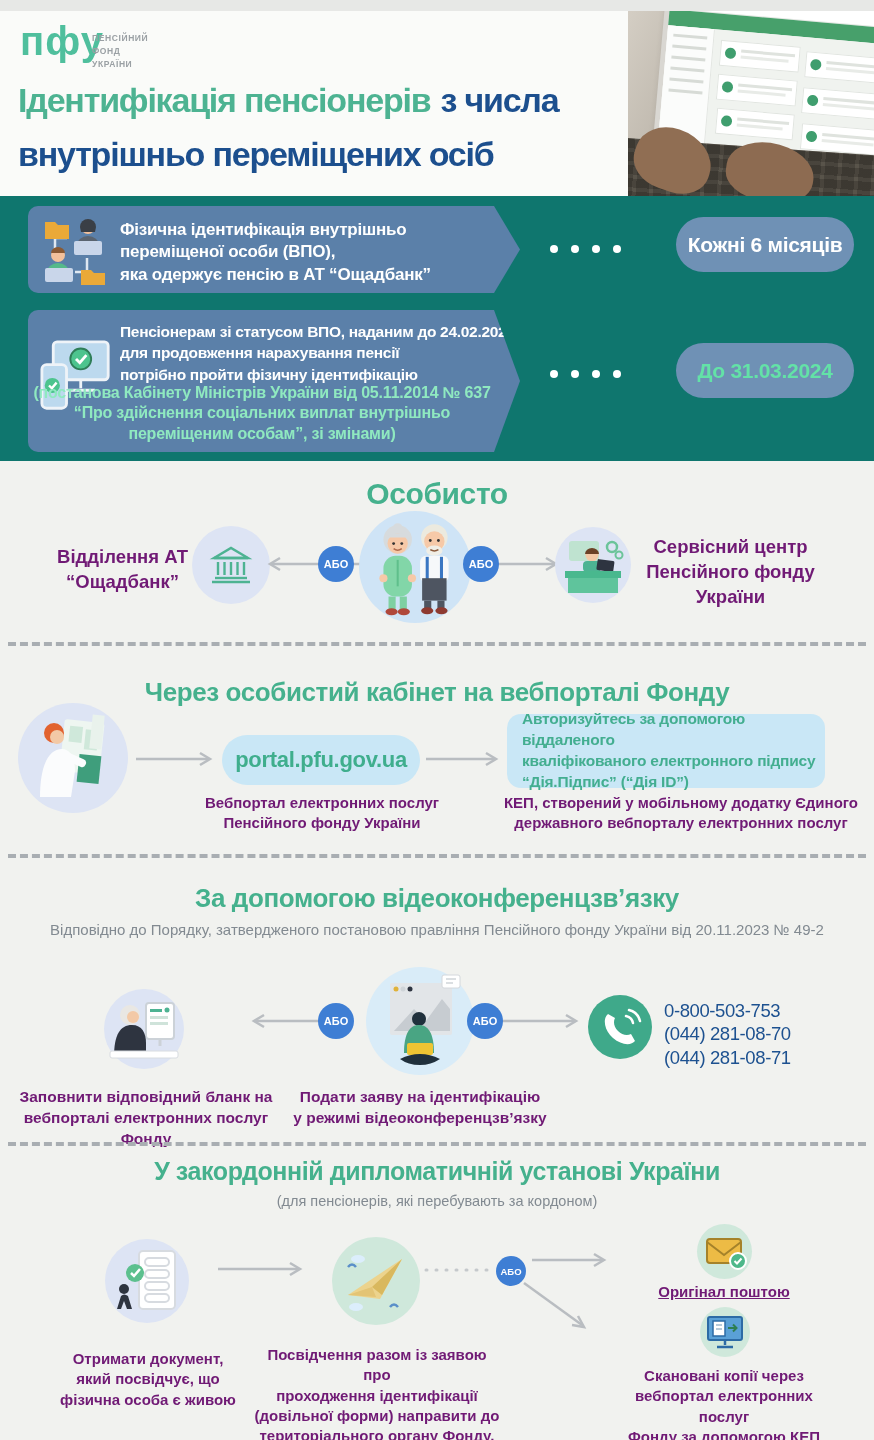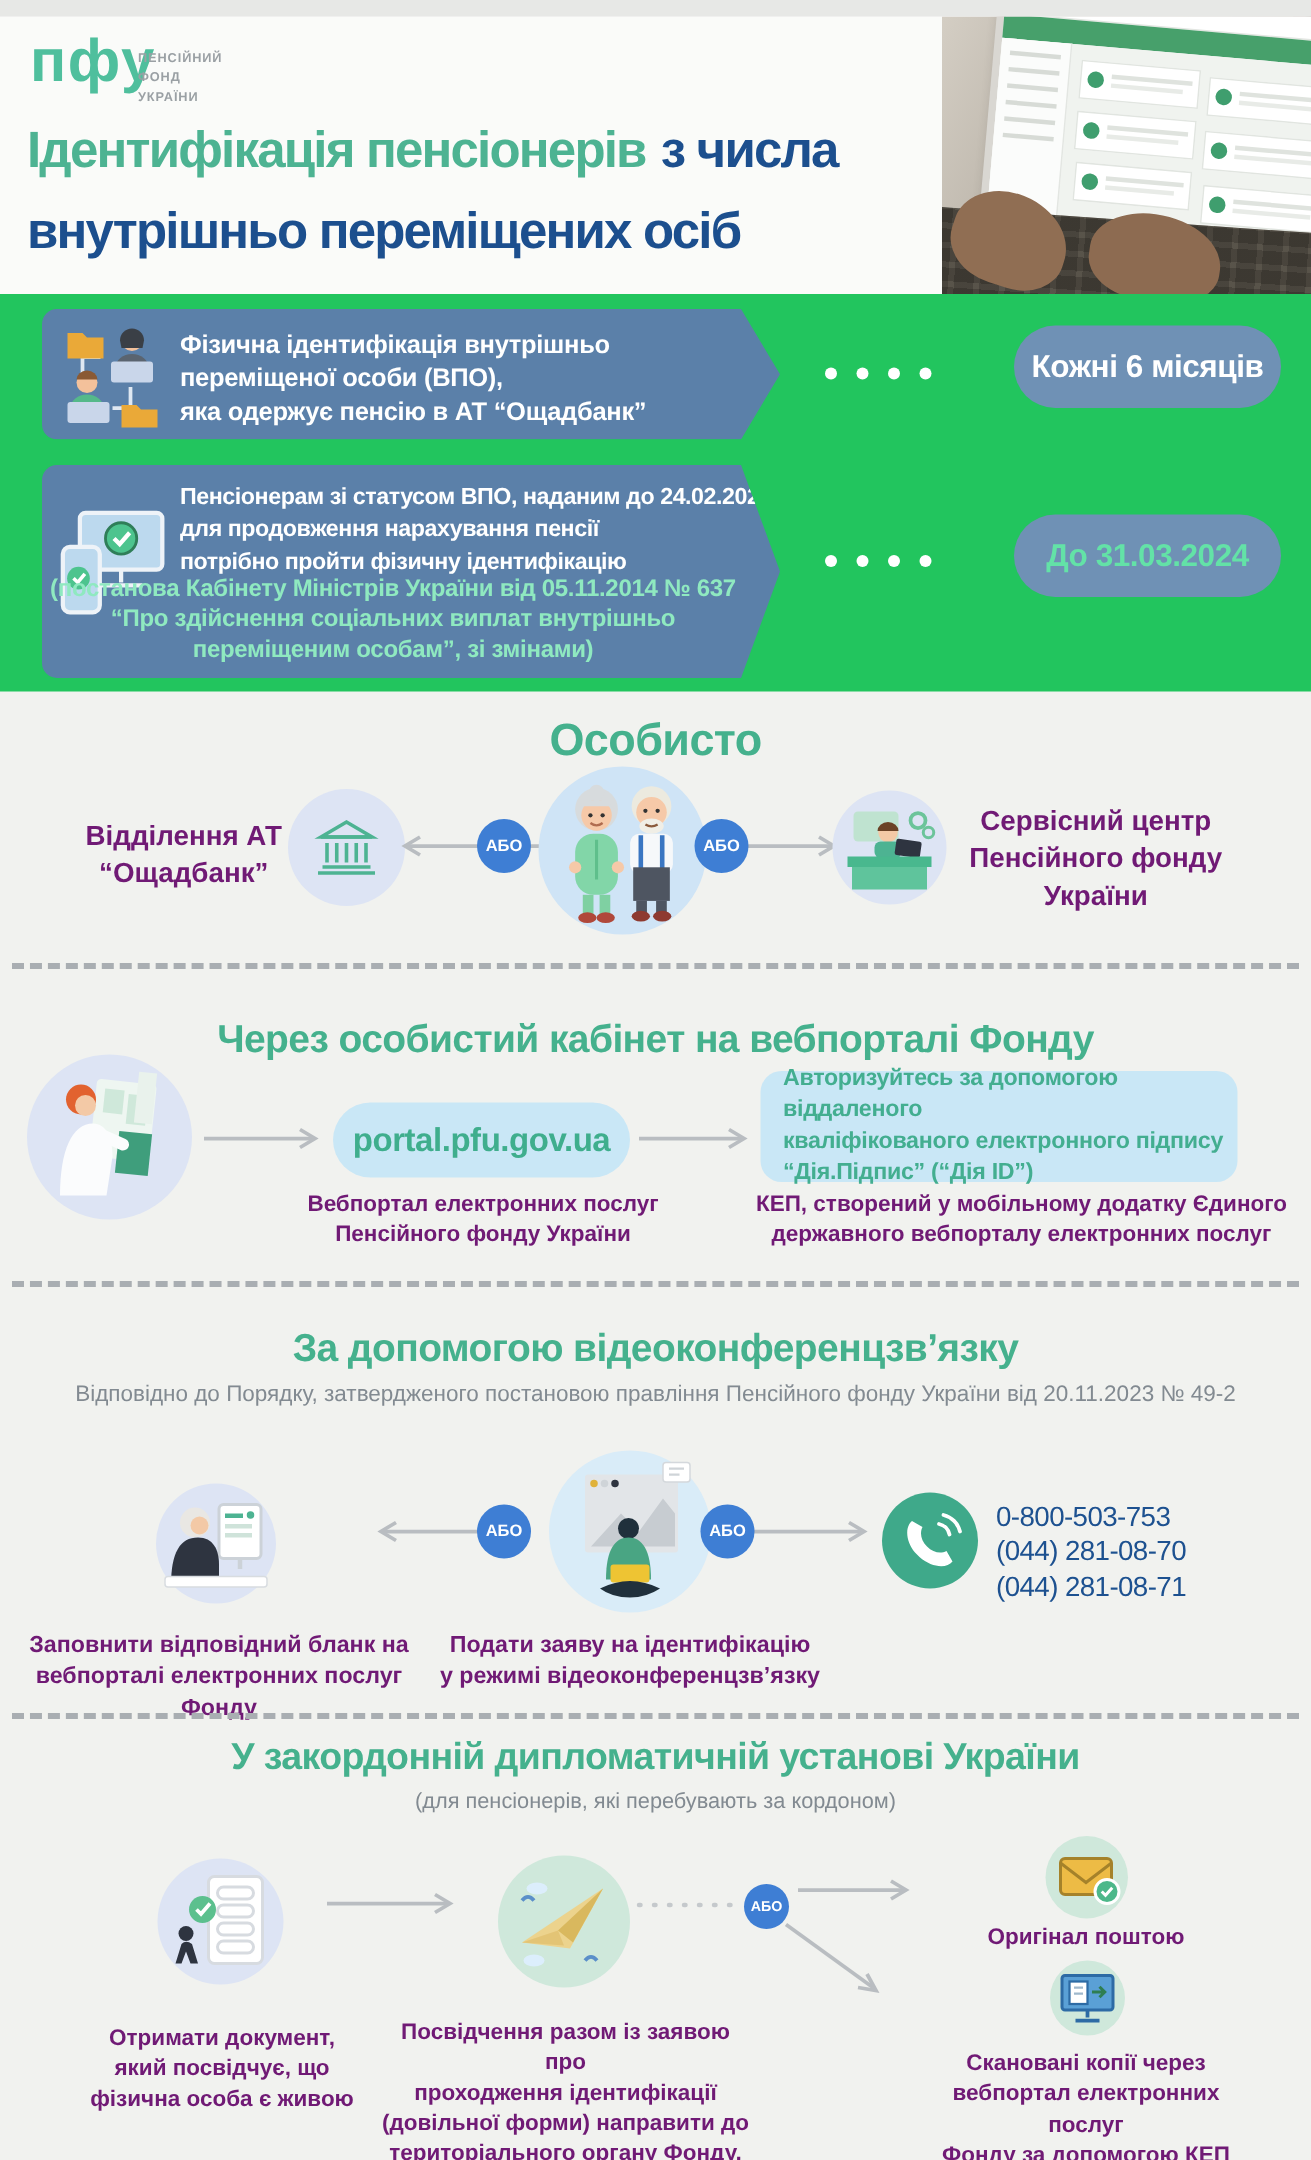--- a/index.html
+++ b/index.html
@@ -35,21 +35,21 @@
   .card i{position:absolute;left:20px;top:7px;right:4px;height:3px;background:#dfe3de;}
   .card u{position:absolute;left:20px;top:13px;right:10px;height:3px;background:#e8ebe7;}
   .kbd{position:absolute;left:-8px;top:136px;width:270px;height:62px;background:#b3b0a9;transform:rotate(4deg);
        background-image:repeating-linear-gradient(90deg,#94908a 0 13px,#b3b0a9 13px 17px),
                         repeating-linear-gradient(0deg,#94908a 0 9px,#b3b0a9 9px 13px);background-blend-mode:multiply;}
   .hand{position:absolute;background:#8d6b51;border-radius:46% 54% 40% 44%;}
   .hand-l{left:6px;top:118px;width:78px;height:62px;transform:rotate(18deg);background:#906e53;}
   .hand-r{left:98px;top:132px;width:88px;height:58px;transform:rotate(8deg);}
 
   
-  .banner{position:absolute;top:185px;left:0;width:874px;height:265px;background:#22c55e;}
+  .banner{position:absolute;top:185px;left:0;width:874px;height:265px;background:#0f766e;}
   .brow{position:absolute;left:28px;background:#5b80a9;border-radius:10px;
         clip-path:polygon(0 0,calc(100% - 26px) 0,100% 50%,calc(100% - 26px) 100%,0 100%);}
   .brow1{top:10px;width:492px;height:87px;}
   .brow2{top:114px;width:492px;height:142px;}
   .btext{position:absolute;left:92px;color:#ffffff;font-weight:bold;}
   .btext1{top:13px;font-size:17px;line-height:1.32;letter-spacing:-.2px;}
   .btext2{top:11px;font-size:15.5px;line-height:1.38;letter-spacing:-.3px;}
   .bnote{position:absolute;left:4px;right:28px;bottom:7px;text-align:center;color:#8fe9c0;
          font-size:16px;line-height:1.3;font-weight:bold;letter-spacing:-.2px;}
   .bicon{position:absolute;left:12px;}
@@ -99,21 +99,21 @@
         box-sizing:border-box;padding-left:15px;letter-spacing:-.2px;}
   #cap-portal{left:202px;top:782px;width:240px;font-size:15px;line-height:1.35;}
   #cap-kep{left:492px;top:782px;width:378px;font-size:15px;line-height:1.35;}
   #cap-v1{left:10px;top:1076px;width:272px;font-size:15.5px;line-height:1.35;}
   #cap-v2{left:288px;top:1076px;width:264px;font-size:15.5px;line-height:1.35;}
   #cap-v3{left:608px;top:1076px;width:224px;font-size:15.5px;line-height:1.35;}
   #phones{position:absolute;left:664px;top:988px;color:#1d5190;font-weight:normal;font-size:18.5px;
         line-height:1.26;letter-spacing:-.4px;}
   #cap-a1{left:58px;top:1338px;width:180px;font-size:15px;line-height:1.35;}
   #cap-a2{left:252px;top:1334px;width:250px;font-size:15px;line-height:1.35;}
-  #lbl-mail{left:644px;top:1272px;width:160px;font-size:15px;}
+  #lbl-mail{left:644px;top:1272px;width:160px;font-size:15px;text-decoration:underline;}
   #lbl-scan{left:614px;top:1355px;width:220px;font-size:15px;line-height:1.35;}
 
   .or{position:absolute;border-radius:50%;background:#3e7ed4;color:#fff;font-weight:bold;
       display:flex;align-items:center;justify-content:center;z-index:3;width:36px;height:36px;font-size:11px;}
   #or1{left:318px;top:535px;}
   #or2{left:463px;top:535px;}
   #or3{left:318px;top:992px;}
   #or4{left:467px;top:992px;}
   #or5{left:496px;top:1245px;width:30px;height:30px;font-size:9.5px;}
 

